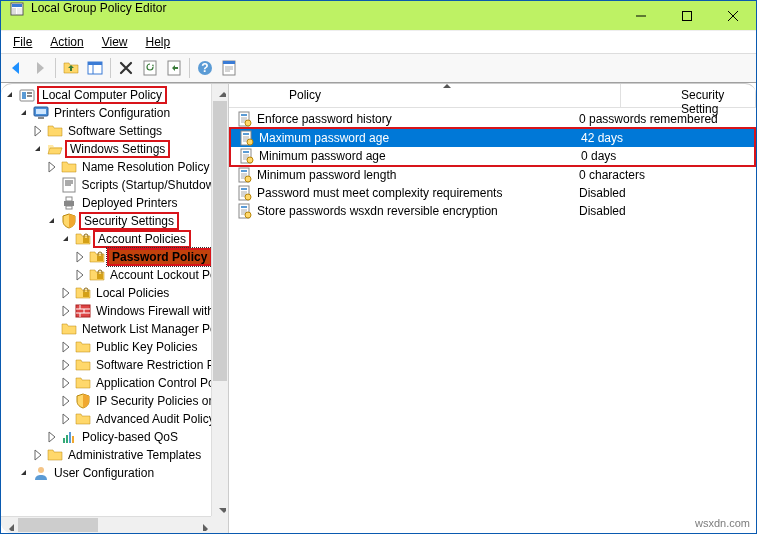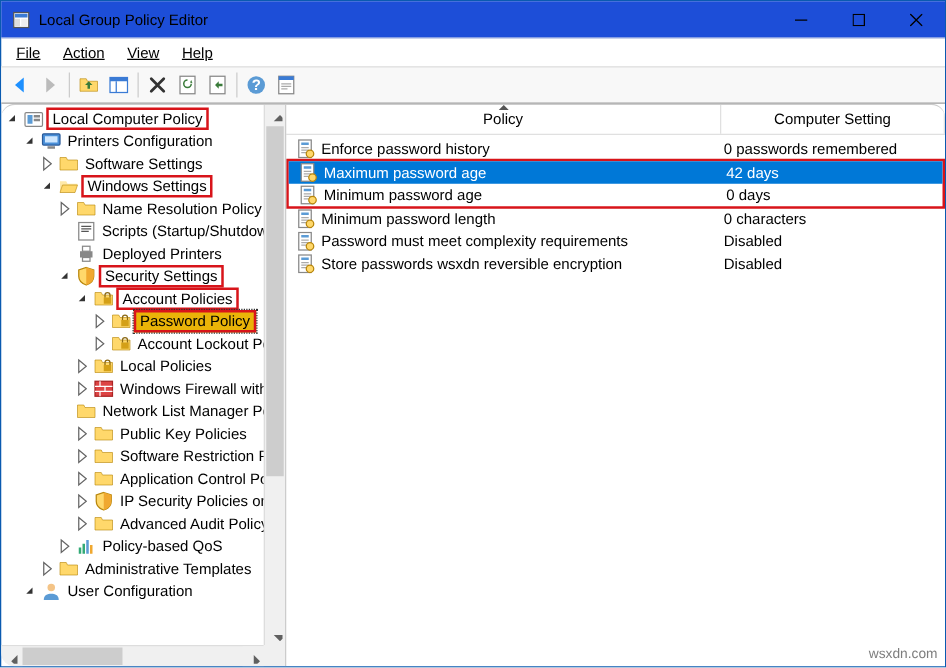--- a/index.html
+++ b/index.html
@@ -1,50 +1,50 @@
 <!DOCTYPE html>
 <html><head>
 <meta charset="utf-8">
 <style>
 * { box-sizing: border-box; margin: 0; padding: 0; font-family: "Segoe UI", Tahoma, sans-serif; font-size: 12px; }
 body { background: #fff; }
 .window { width: 757px; height: 534px; border: 1px solid #0a5ab0; background: #fff; display: flex; flex-direction: column; position: relative;}
-.titlebar { height: 30px; display: flex; align-items: center; padding: 0 0 0 8px; background: #1d4ed8; border-bottom: 1px solid #eee; }
+.titlebar { height: 30px; display: flex; align-items: flex-start; padding: 0 0 0 8px; background: #bef264; border-bottom: 1px solid #eee; }
 .titlebar .icon { width: 16px; height: 16px; margin-right: 6px; }
 .titlebar .title { flex: 1; }
 .titlebar .wbtn { width: 46px; height: 30px; display: flex; align-items: center; justify-content: center; }
 .menubar { height: 22px; display: flex; align-items: center; padding: 0 4px; gap: 2px; text-decoration: underline; }
 .menubar span { padding: 2px 8px; }
 .toolbar { height: 30px; border-top: 1px solid #ddd; border-bottom: 1px solid #a0a0a0; display: flex; align-items: center; padding: 0 4px; gap: 2px; background: #f8f8f8; }
 .tbtn { width: 22px; height: 22px; display: flex; align-items: center; justify-content: center; border: 1px solid transparent; }
 .tsep { width: 1px; height: 20px; background: #ccc; margin: 0 2px; }
 .content { flex: 1; display: flex; overflow: hidden; border-top: 1px solid #ccc; border-radius: 11px;}
 .tree-pane { width: 228px; border-right: 1px solid #ccc; overflow: hidden; position: relative; }
 .tree-scroll { position: absolute; inset: 0; overflow: hidden; padding: 2px 0 2px 2px; }
 .list-pane { flex: 1; display: flex; flex-direction: column; }
 .list-header { height: 24px; display: flex; border-bottom: 1px solid #e0e0e0; }
-.list-header .col { padding: 4px 16px; border-right: 1px solid #e0e0e0; text-align: center; }
+.list-header .col { padding: 4px 16px; border-right: 1px solid #e0e0e0; text-align: left; margin-left: 44px; }
 .list-header .col.p { width: 348px; position: relative;}
 .list-header .col.s { flex: 1; }
 .list-header .sort { position:absolute; left:50%; top:-1px; transform:translateX(-50%);}
 .list-body { flex: 1; padding-top: 2px; }
 .row { height: 18px; display: flex; align-items: center; }
 .row.sel { background: #0078d7; color: #fff; }
 .row .c { display: flex; align-items: center; }
 .row .c.p { width: 348px; padding-left: 8px; gap: 4px; }
 .row .c.s { flex: 1; padding-left: 2px; }
 .hilite { border: 2px solid #d8141a; }
 .tree ul { list-style: none; }
 .tree li { white-space: nowrap; }
 .node { display: flex; align-items: center; height: 18px; gap: 2px; }
 .twisty { width: 14px; height: 14px; display: inline-flex; align-items: center; justify-content: center; cursor: pointer; }
 .twisty.none { visibility: hidden; }
 .node .icn { width: 16px; height: 16px; flex-shrink: 0; }
 .node .lbl { padding: 0 3px; }
-.node.sel .lbl { background: #eab308; outline: 1px dotted #333; }
+.node.sel .lbl { background: #c2410c; outline: 1px dotted #333; font-weight: bold; }
 .vsb { position: absolute; right: 0; top: 0; bottom: 17px; width: 17px; background: #f0f0f0; border-left: 1px solid #ddd; }
 .hsb { position: absolute; left: 0; right: 17px; bottom: 0; height: 17px; background: #f0f0f0; border-top: 1px solid #ddd; }
 .sbcorner { position: absolute; right:0; bottom:0; width:17px; height:17px; background:#f0f0f0;}
 .sbtn { width:17px; height:17px; display:flex; align-items:center; justify-content:center; position:absolute; background:#f0f0f0;}
 .vsb .up{top:0;} .vsb .down{bottom:0;}
 .hsb .left{left:0;} .hsb .right{right:0;}
 .thumb{position:absolute; background:#cdcdcd;}
 .vsb .thumb{left:1px; right:1px; top:17px; height:280px;}
 .hsb .thumb{top:1px; bottom:1px; left:17px; width:80px;}
 .watermark{position:absolute; right:6px; bottom:4px; color:#7d7d7d; font-size:11px;}
@@ -625,21 +625,21 @@
       <div class="sbcorner"></div>
     </div>
 
     <div class="list-pane">
       <div class="list-header">
         <div class="col p"><span>Policy</span><span class="sort">
               <svg width="10" height="6">
                 <use href="#sort-up"></use>
               </svg>
             </span></div>
-        <div class="col s">Computer Setting</div>
+        <div class="col s">Security Setting</div>
       </div>
       <div class="list-body">
         <div class="row">
             <div class="c p">
               <span>
                 <svg width="16" height="16">
                   <use href="#i-policy-item"></use>
                 </svg>
               </span>
               <span>Enforce password history</span>

